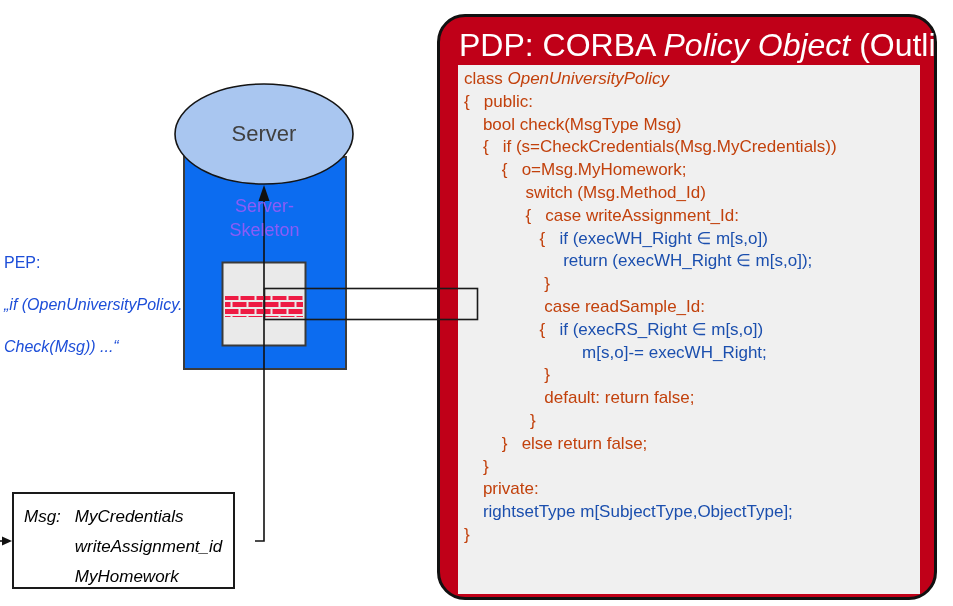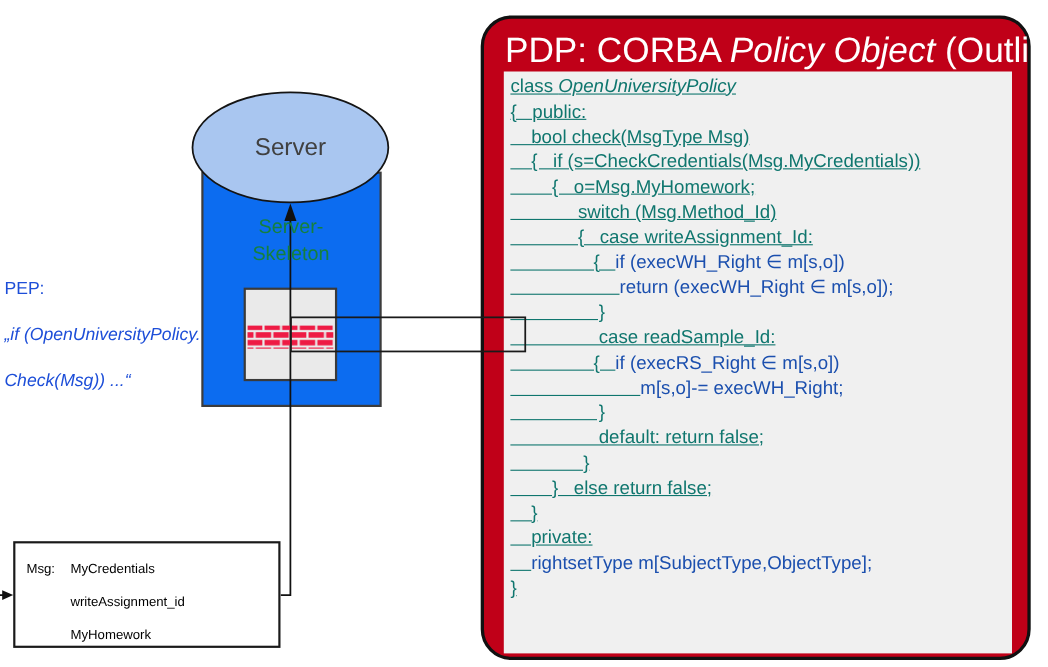--- a/index.html
+++ b/index.html
@@ -7,39 +7,39 @@
           font-family:"Liberation Sans",sans-serif;}
 
   
   .pdp{position:absolute;left:437px;top:14px;width:500px;height:586px;box-sizing:border-box;
        background:#c00018;border:3px solid #111;border-radius:28px;z-index:1;}
   .pdp-title{margin:10px 0 0 19px;font-size:32px;color:#fff;white-space:nowrap;}
   .t-italic{font-style:italic;}
   .code-box{position:absolute;left:18px;top:48px;width:462px;height:529px;background:#f0f0f0;
             padding:3px 0 0 6px;box-sizing:border-box;}
   .code-line{white-space:pre;font-size:17px;line-height:22.8px;color:#111;}
-  .seg-r{font-style:normal;color:#0f766e;text-decoration:underline;}
+  .seg-r{font-style:normal;color:#c2410c;}
   .seg-b{color:#1b4fae;}
 
   
   .diagram-svg{position:absolute;left:0;top:0;z-index:2;pointer-events:none;}
 
   
   .server-label{position:absolute;left:175px;top:84px;width:178px;height:100px;display:flex;
                 align-items:center;justify-content:center;font-size:22px;color:#404040;z-index:3;}
   .skeleton-label{position:absolute;left:183px;top:194px;width:163px;text-align:center;
-                  color:#15803d;font-size:18px;line-height:24px;z-index:3;}
+                  color:#8b5cf6;font-size:18px;line-height:24px;z-index:3;}
   .pep-block{position:absolute;left:4px;top:250px;width:240px;font-size:16px;line-height:26px;
              color:#1d4ed8;z-index:3;}
   .pep-line{font-style:italic;margin-top:16px;}
 
   
-  .msg-box{position:absolute;left:12px;top:492px;width:243px;height:97px;box-sizing:border-box;
+  .msg-box{position:absolute;left:12px;top:492px;width:223px;height:97px;box-sizing:border-box;
            background:#fff;border:2px solid #1a1a1a;z-index:3;display:flex;
-           padding:8px 0 0 10px;font-size:12px;color:#000;}
+           padding:8px 0 0 10px;font-style:italic;font-size:17px;color:#000;}
   .msg-label{line-height:30px;margin-right:14px;}
   .msg-items{line-height:30px;}
 </style>
 </head>
 <body>
 
 <div class="canvas">
 
   <div class="pdp">
     <div class="pdp-title">

